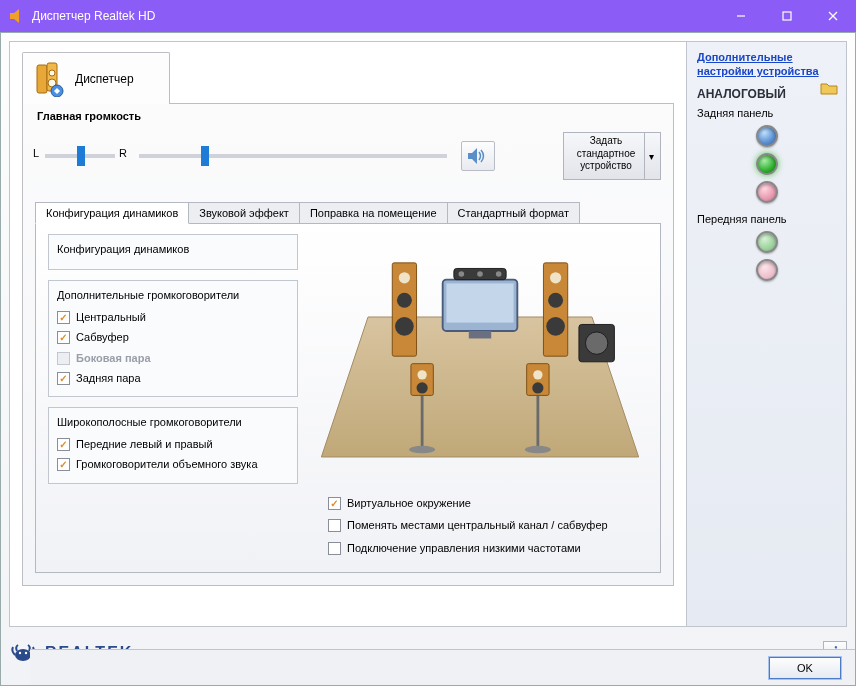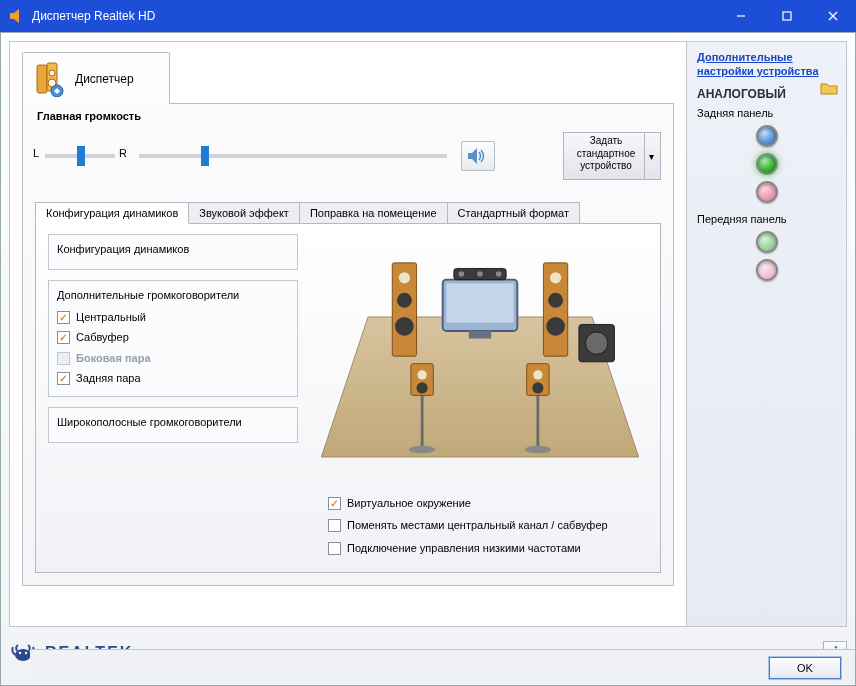--- a/index.html
+++ b/index.html
@@ -1,18 +1,18 @@
 <!DOCTYPE html>
 <html><head>
 <meta charset="utf-8">
 <style>
 * { box-sizing: border-box; margin: 0; padding: 0; font-family: "Segoe UI", Tahoma, sans-serif; }
 body { background: #fff; width: 856px; height: 686px; position: relative; }
 
-.titlebar { background: #1d4ed8; height: 32px; display: flex; align-items: center; padding: 0 0 0 8px; color: #fff; font-size: 12px; }
+.titlebar { background: #8b5cf6; height: 32px; display: flex; align-items: center; padding: 0 0 0 8px; color: #fff; font-size: 12px; }
 .titlebar .icon-sp { width: 16px; height: 16px; margin-right: 8px; display:inline-block; }
 .titlebar .sp-svg { width:16px; height:16px; }
 .titlebar .title { flex: 1; }
 .titlebar .winbtn { width: 46px; height: 32px; display: flex; align-items: center; justify-content: center; color: #fff; cursor: default; }
 
 .window-body { position: absolute; top: 32px; left: 0; right: 0; bottom: 0; border: 1px solid #9aa; background: linear-gradient(#fdfdfd, #f2f3f6); }
 
 .content-area { position: absolute; top: 8px; left: 8px; right: 8px; bottom: 58px; background: #fff; border: 1px solid #c0c4cc; display: flex; }
 
 .main-col { flex: 1; padding: 10px 12px 8px 12px; position: relative; }
@@ -195,20 +195,30 @@
                   </div>
                   <div class="chk-row">
                     <span class="chk checked"></span>
                     <span>Задняя пара</span>
                   </div>
                 </div>
             </div>
 
             <div class="group">
               <div class="group-title">Широкополосные громкоговорители</div>
+              <div id="fullrange-items">
+                  <div class="chk-row">
+                    <span class="chk checked"></span>
+                    <span>Передние левый и правый</span>
+                  </div>
+                  <div class="chk-row">
+                    <span class="chk checked"></span>
+                    <span>Громкоговорители объемного звука</span>
+                  </div>
+                </div>
             </div>
           </div>
 
           <div class="cfg-right">
             <div class="stage">
               <svg viewBox="0 0 360 250">
                 <defs>
                   <linearGradient id="floor" x1="0" y1="0" x2="0" y2="1">
                     <stop offset="0" stop-color="#d8c4a0"></stop>
                       <stop offset="1" stop-color="#c0a878"></stop>

